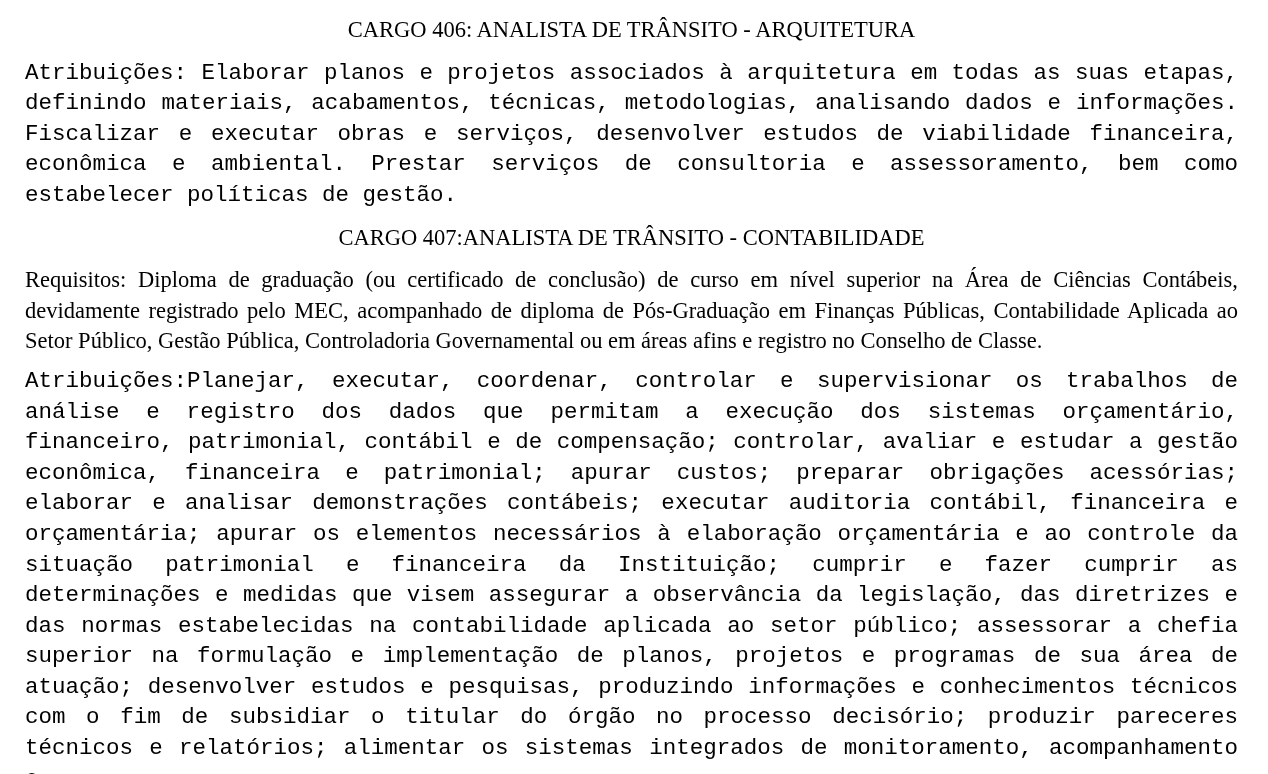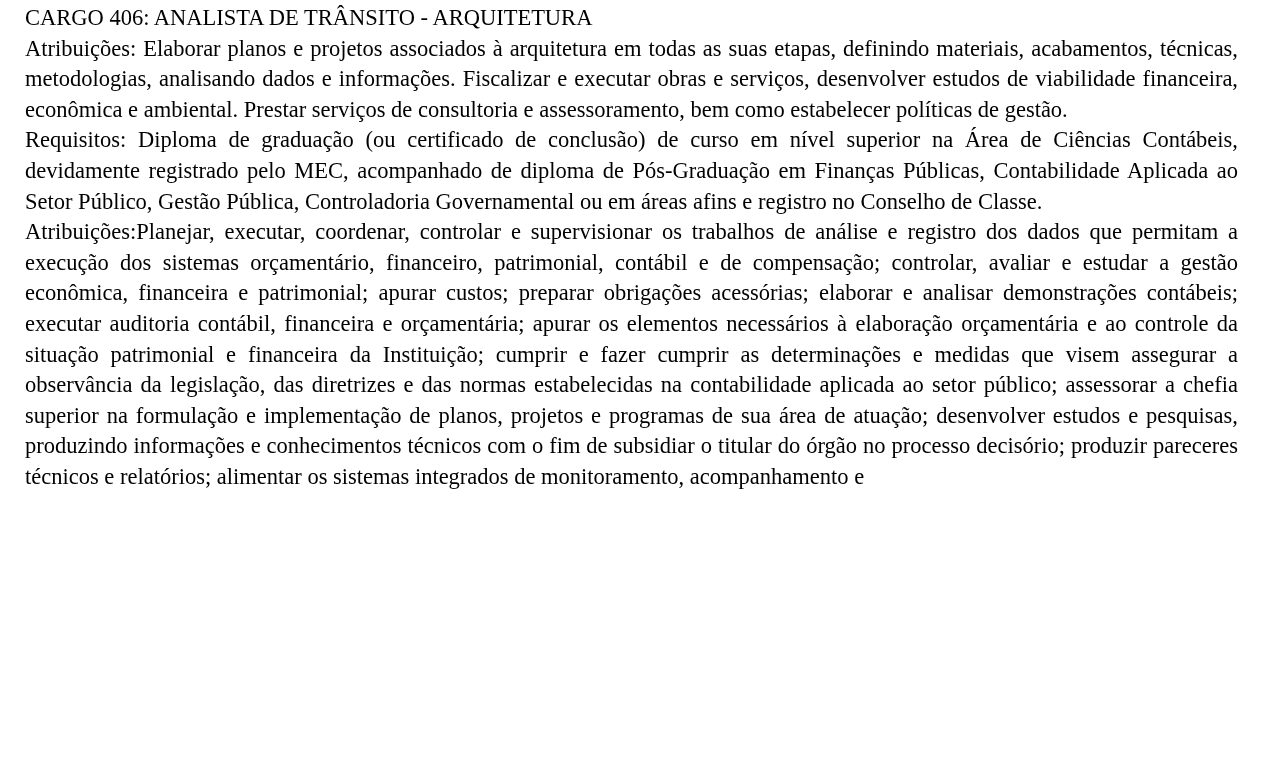--- a/index.html
+++ b/index.html
@@ -13,43 +13,46 @@
     box-sizing: border-box;
     padding: 3px 30px 0 25px;
     overflow: hidden;
     background: #ffffff;
     color: #000000;
     font-family: "Liberation Serif", "DejaVu Serif", serif;
     font-size: 22.5px;
     line-height: 30.6px;
   }
   .doc-title {
-    margin: 0;
+    margin: 12px;
     font-size: inherit;
     font-weight: normal;
     line-height: inherit;
-    text-align: left;
+    text-align: center;
     white-space: nowrap;
   }
   .doc-para {
     margin: 0;
     text-align: justify;
     text-justify: inter-word;
   }
   .doc-para.atribuicoes {
+    margin-top: 9px;
+    font-family: Liberation Mono, monospace;
   }
 </style>
 </head>
 <body>
 
 <div class="page">
 
   <h2 class="doc-title">CARGO 406: ANALISTA DE TRÂNSITO - ARQUITETURA</h2>
 
 
   <p class="doc-para atribuicoes">Atribuições: Elaborar planos e projetos associados à arquitetura em todas as suas etapas, definindo materiais, acabamentos, técnicas, metodologias, analisando dados e informações. Fiscalizar e executar obras e serviços, desenvolver estudos de viabilidade financeira, econômica e ambiental. Prestar serviços de consultoria e assessoramento, bem como estabelecer políticas de gestão.</p>
 
+  <h2 class="doc-title">CARGO 407:ANALISTA DE TRÂNSITO - CONTABILIDADE</h2>
 
   <p class="doc-para requisitos">Requisitos: Diploma de graduação (ou certificado de conclusão) de curso em nível superior na Área de Ciências Contábeis, devidamente registrado pelo MEC, acompanhado de diploma de Pós-Graduação em Finanças Públicas, Contabilidade Aplicada ao Setor Público, Gestão Pública, Controladoria Governamental ou em áreas afins e registro no Conselho de Classe.</p>
 
   <p class="doc-para atribuicoes">Atribuições:Planejar, executar, coordenar, controlar e supervisionar os trabalhos de análise e registro dos dados que permitam a execução dos sistemas orçamentário, financeiro, patrimonial, contábil e de compensação; controlar, avaliar e estudar a gestão econômica, financeira e patrimonial; apurar custos; preparar obrigações acessórias; elaborar e analisar demonstrações contábeis; executar auditoria contábil, financeira e orçamentária; apurar os elementos necessários à elaboração orçamentária e ao controle da situação patrimonial e financeira da Instituição; cumprir e fazer cumprir as determinações e medidas que visem assegurar a observância da legislação, das diretrizes e das normas estabelecidas na contabilidade aplicada ao setor público; assessorar a chefia superior na formulação e implementação de planos, projetos e programas de sua área de atuação; desenvolver estudos e pesquisas, produzindo informações e conhecimentos técnicos com o fim de subsidiar o titular do órgão no processo decisório; produzir pareceres técnicos e relatórios; alimentar os sistemas integrados de monitoramento, acompanhamento e</p>
 
 </div>
 
 </body></html>

